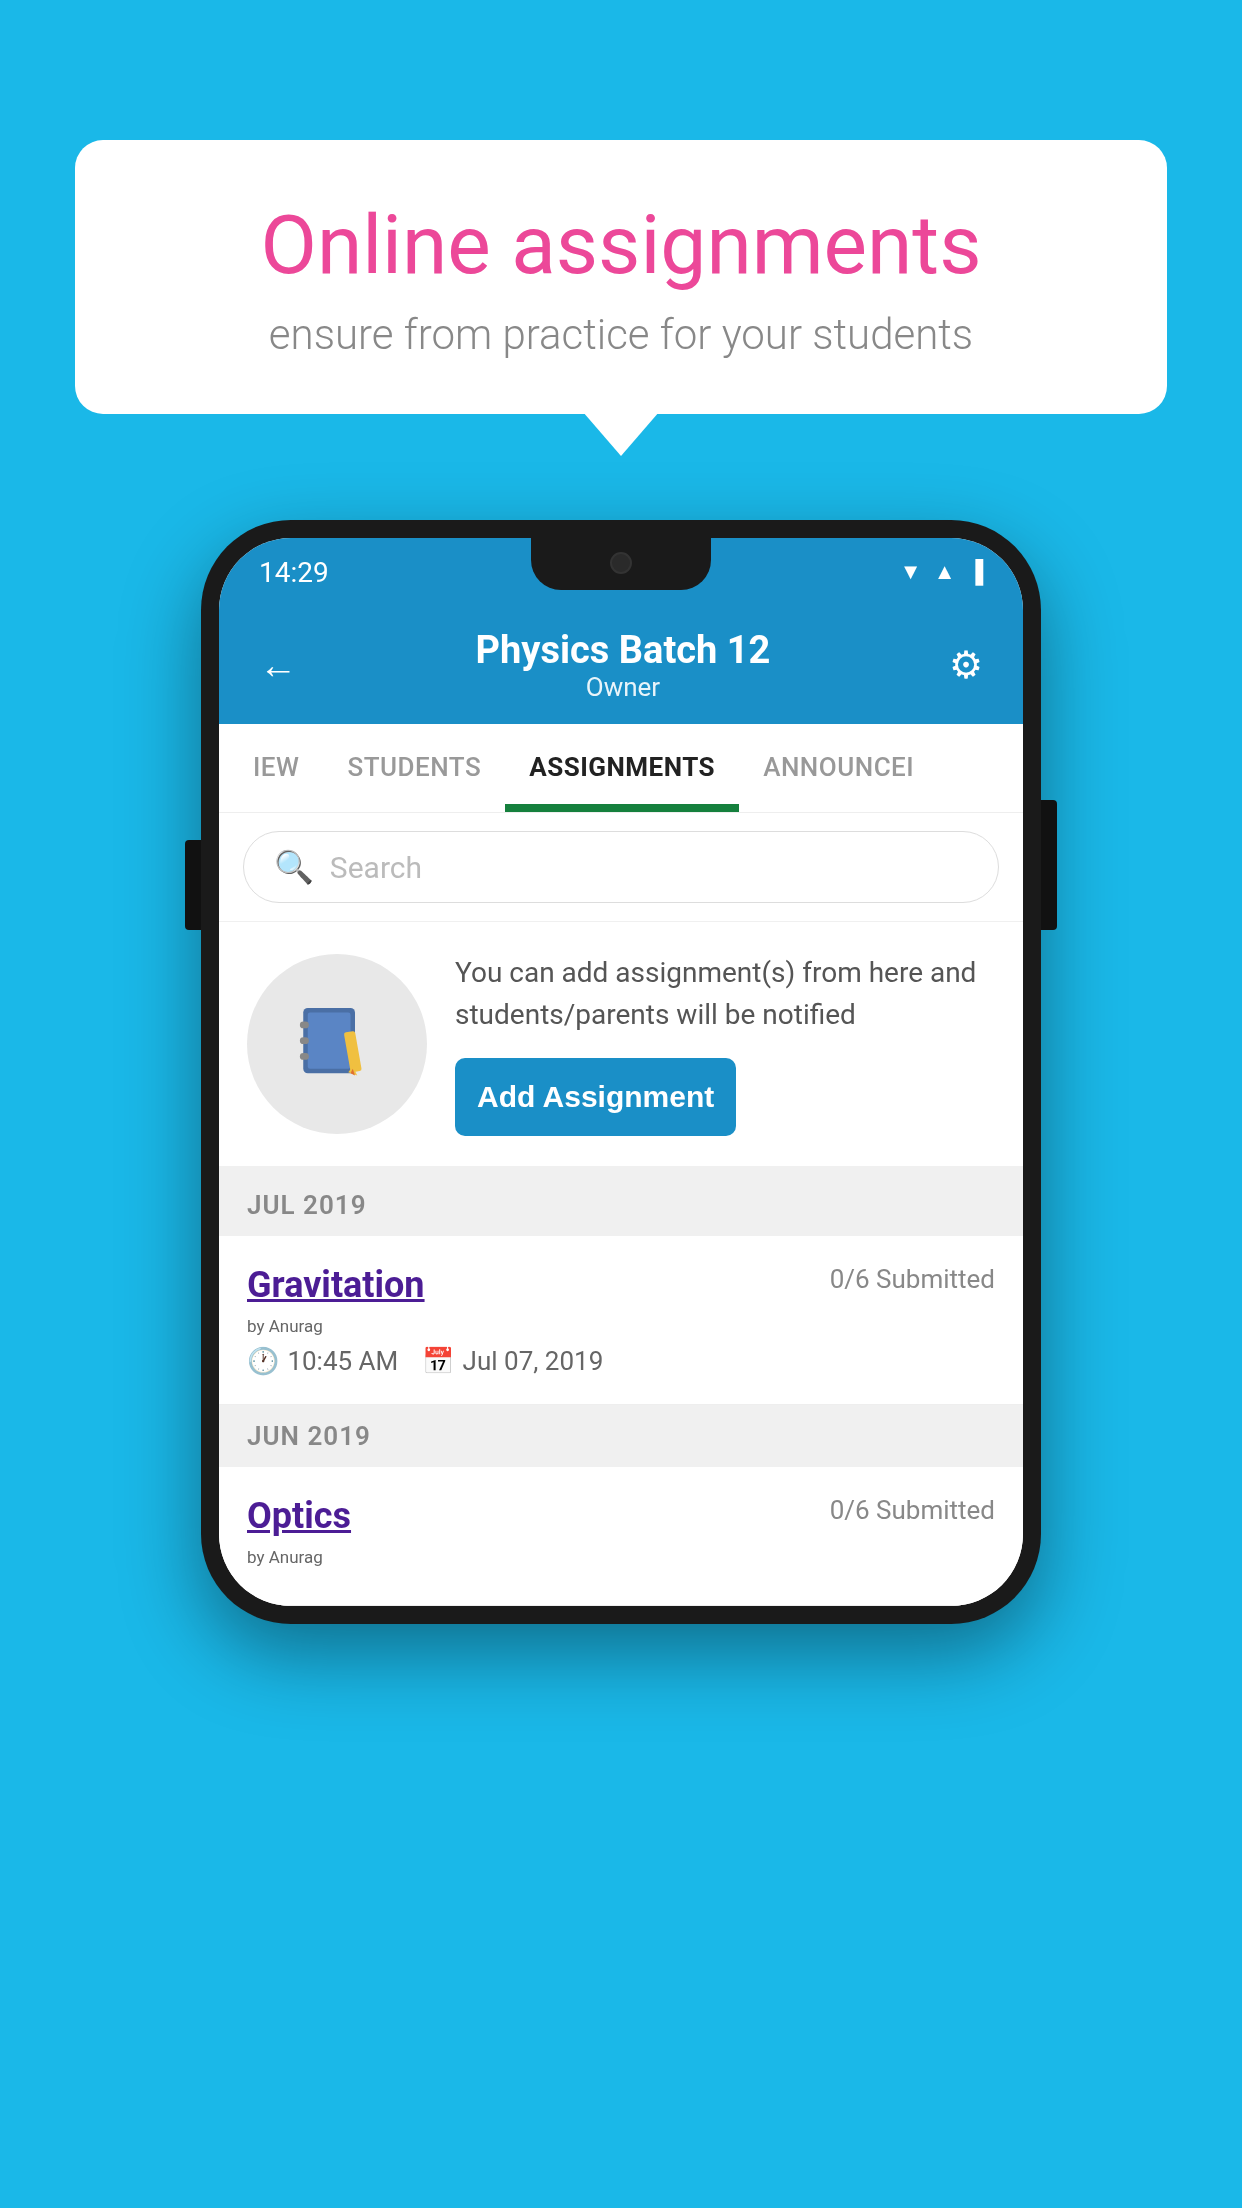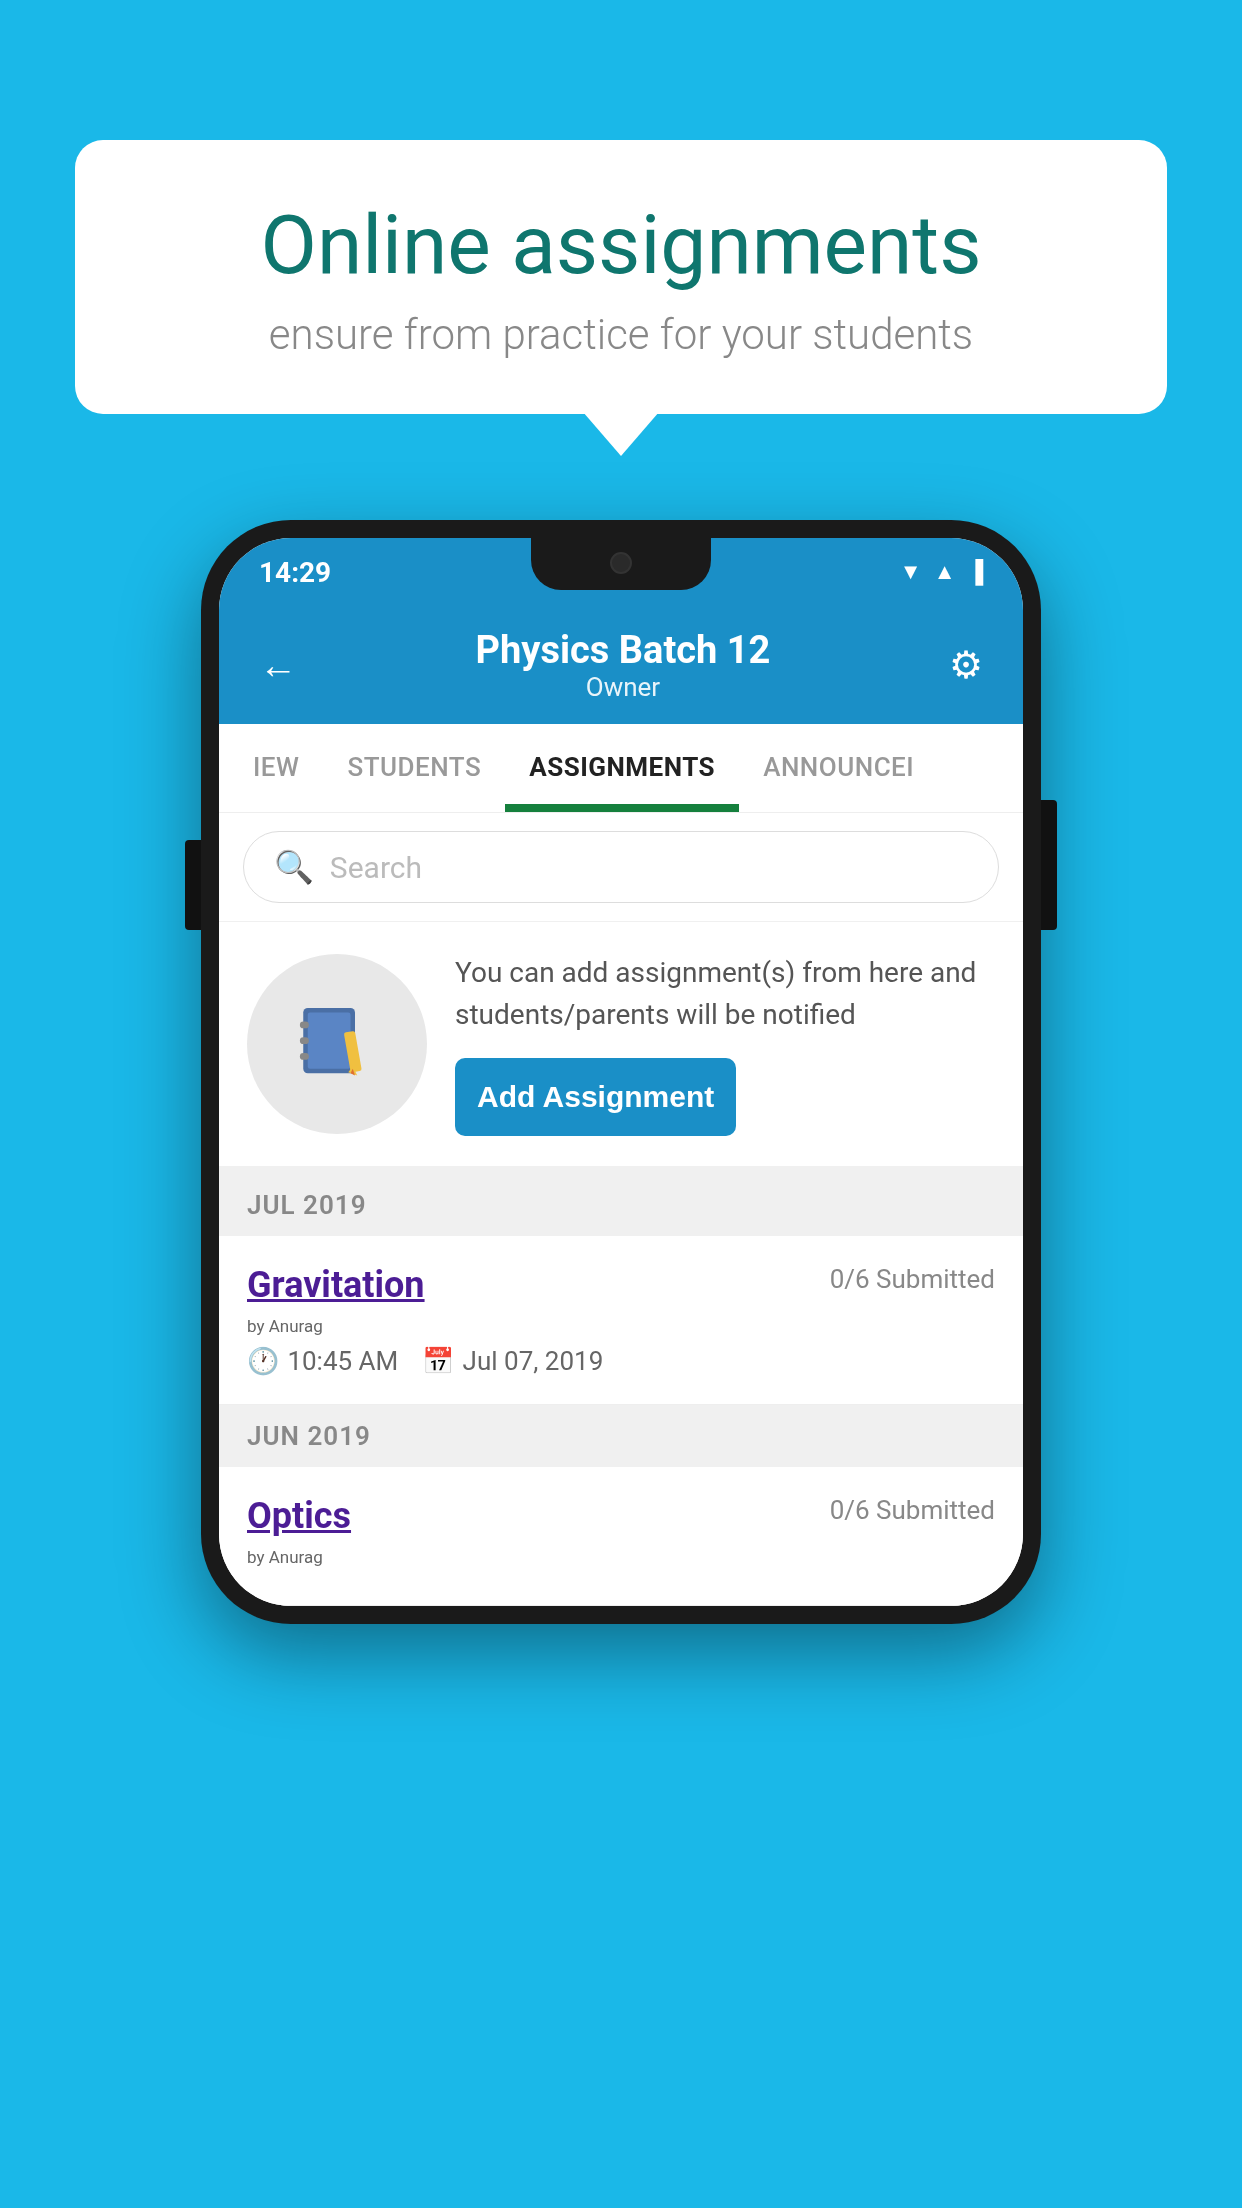--- a/index.html
+++ b/index.html
@@ -35,21 +35,21 @@
       left: 50%;
       transform: translateX(-50%);
       width: 0;
       height: 0;
       border-left: 38px solid transparent;
       border-right: 38px solid transparent;
       border-top: 44px solid white;
     }
 
     .bubble-title {
-      color: #0f766e;
+      color: #ec4899;
       font-size: 82px;
       font-weight: 400;
       text-align: center;
       line-height: 1.1;
       margin-bottom: 20px;
     }
 
     .bubble-subtitle {
       color: #888;
       font-size: 42px;
@@ -134,21 +134,21 @@
       position: absolute;
       top: 14px;
       left: 50%;
       transform: translateX(-50%);
       border: 2px solid #333;
     }
 
     .status-time {
       color: white;
       font-size: 28px;
-      font-weight: 700;
+      font-weight: 400;
     }
 
     .status-icons {
       display: flex;
       align-items: center;
       gap: 12px;
     }
 
     
     .app-header {

